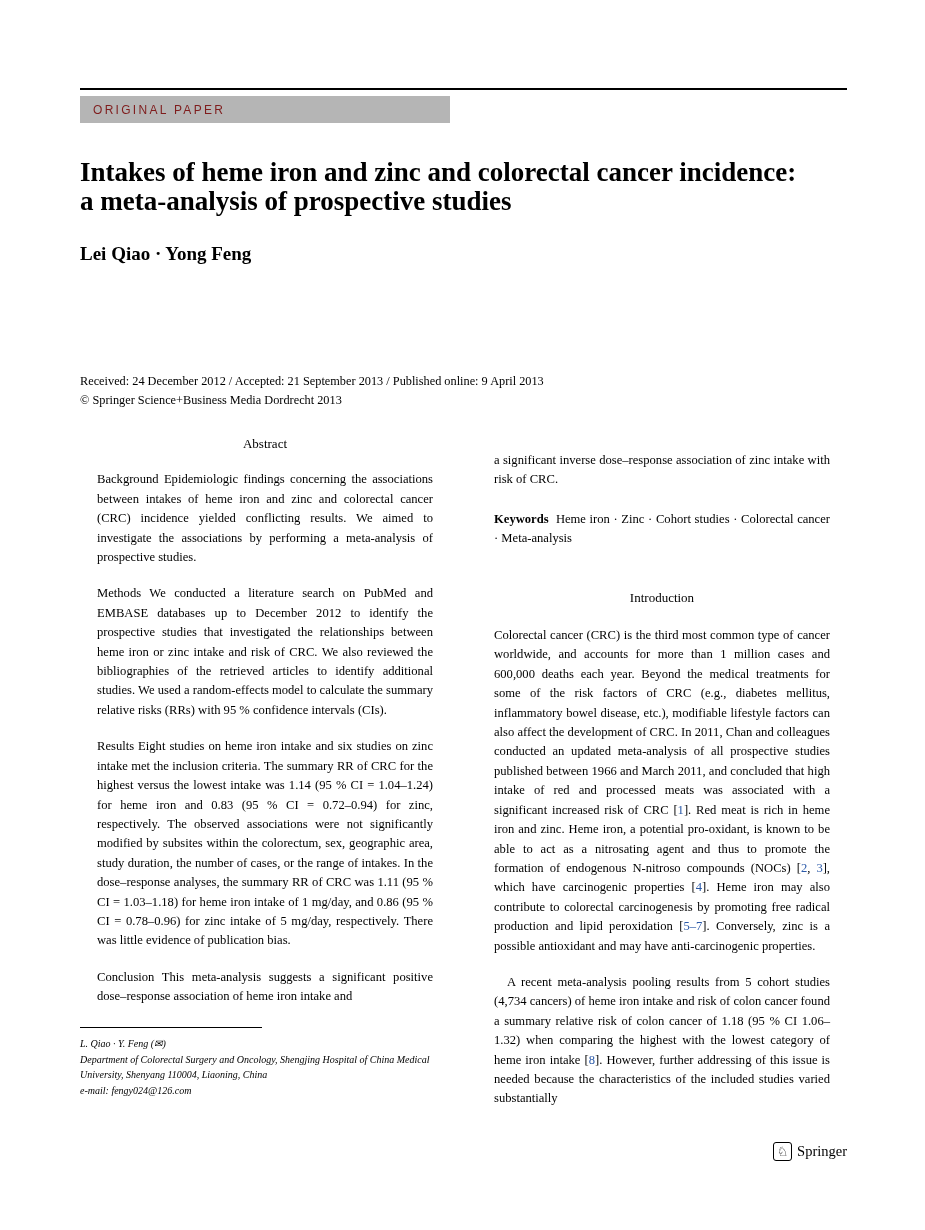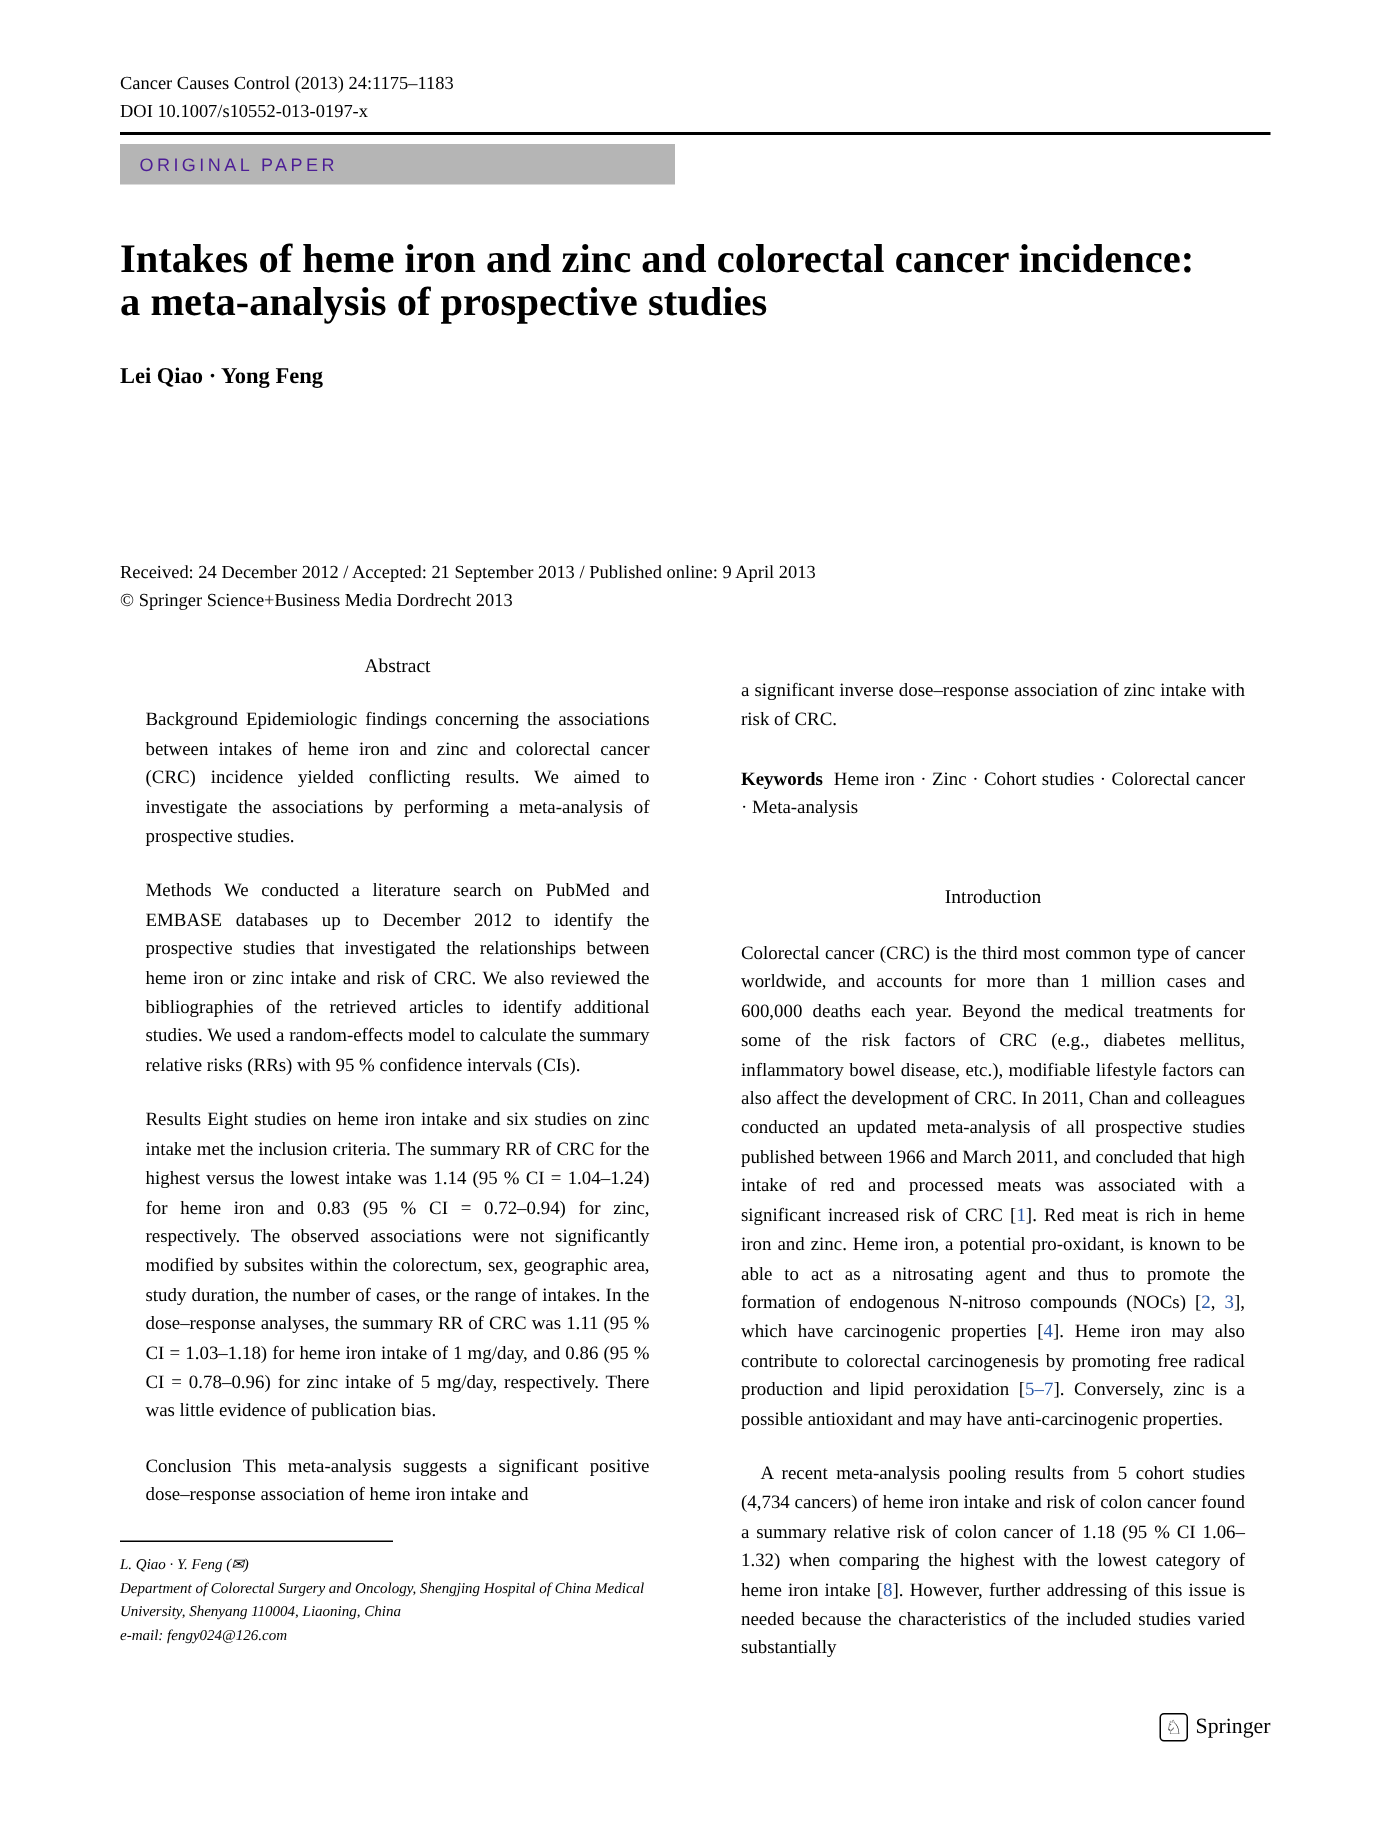--- a/index.html
+++ b/index.html
@@ -11,29 +11,29 @@
   .page { position: relative; width: 925px; height: 1230px; overflow: hidden; background: #fff; }
 
   .header-meta { position: absolute; left: 80px; top: 46px; font-size: 12.3px; line-height: 18.5px; }
   .top-rule { position: absolute; left: 80px; top: 88px; width: 767px; border-top: 2px solid #000; }
 
   .banner {
     position: absolute; left: 80px; top: 96px; width: 370px; height: 27px;
     background: var(--banner-bg, #b5b5b5);
     display: flex; align-items: center; box-sizing: border-box; padding-left: 13px;
     font-family: "Liberation Sans", sans-serif;
-    font-size: 12px; letter-spacing: 2.3px; color: #4c1d95;
+    font-size: 12px; letter-spacing: 2.3px; color: #7f1d1d;
   }
 
   .title {
     position: absolute; left: 80px; top: 158px; width: 767px;
     font-size: 27px; font-weight: bold; line-height: 29px; margin: 0;
   }
 
-  .authors { position: absolute; left: 80px; top: 243px; font-size: 15px; font-weight: bold; }
+  .authors { position: absolute; left: 80px; top: 243px; font-size: 19px; font-weight: bold; }
 
   .dates { position: absolute; left: 80px; top: 372px; font-size: 12.3px; line-height: 19px; }
 
   .col {
     position: absolute; top: 434px; width: 370px;
     font-size: 12.6px; line-height: 19.4px; text-align: justify;
   }
   .col-left { left: 80px; }
   .col-right { left: 477px; }
   .col p { margin: 17px; }
@@ -63,24 +63,20 @@
     width: 17px; height: 17px; border: 1.3px solid #000; border-radius: 3px;
     display: flex; align-items: center; justify-content: center;
     font-size: 13px; line-height: 1;
   }
 </style>
 </head>
 <body>
 
 <div class="page">
 
-  <div class="header-meta">
-    <div>Cancer Causes Control (2013) 24:1175–1183</div>
-    <div>DOI 10.1007/s10552-013-0197-x</div>
-  </div>
 
   <div class="top-rule"></div>
 
   <div class="banner">
     <span>ORIGINAL PAPER</span>
   </div>
 
   <h1 class="title">
     <span>Intakes of heme iron and zinc and colorectal cancer incidence:</span><br>
     <span>a meta-analysis of prospective studies</span>

